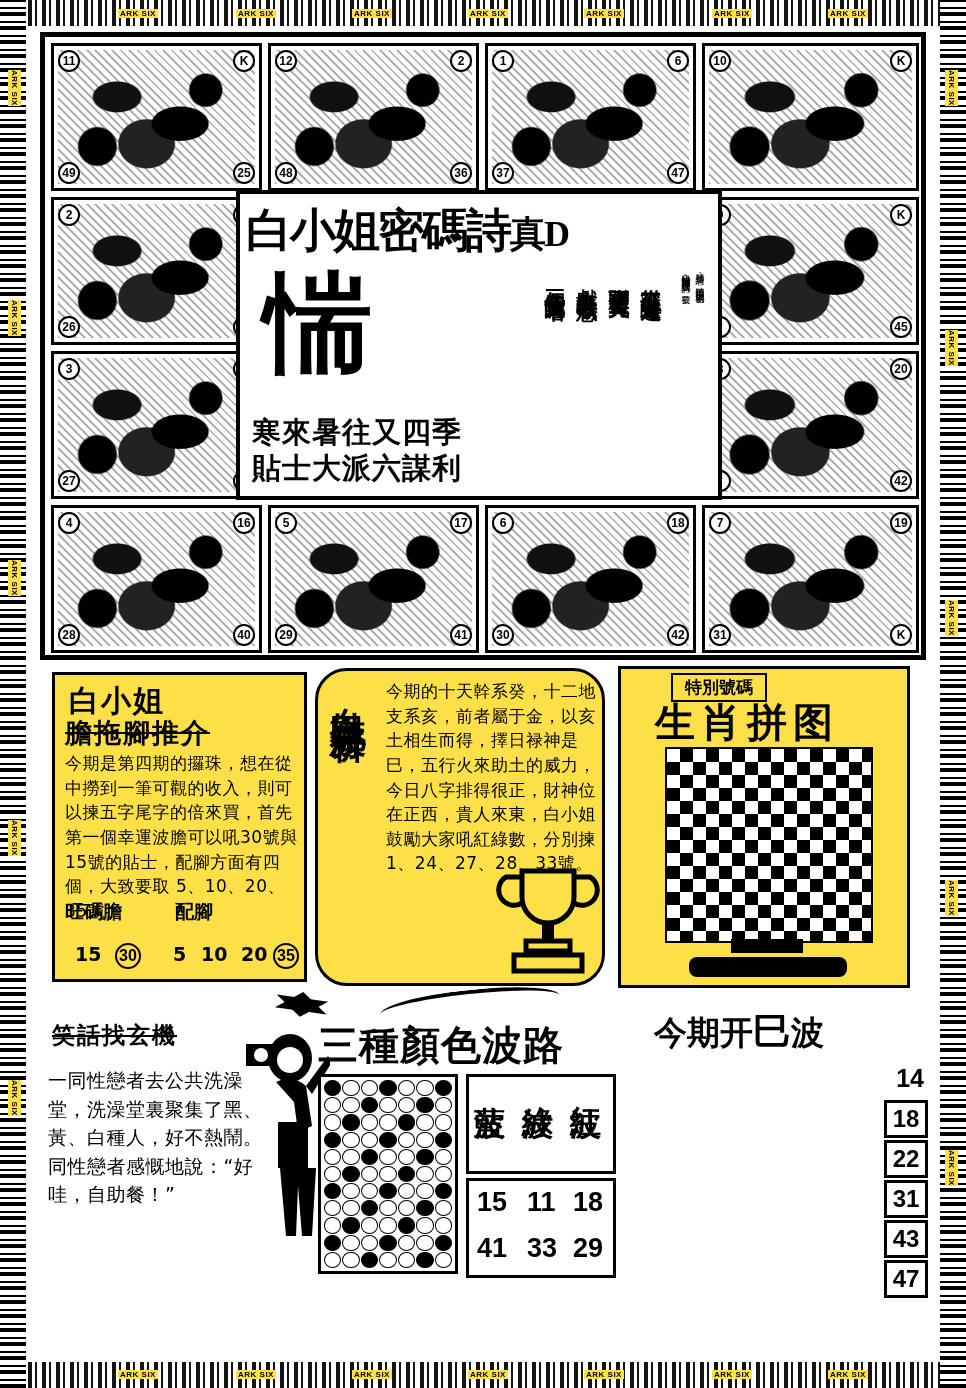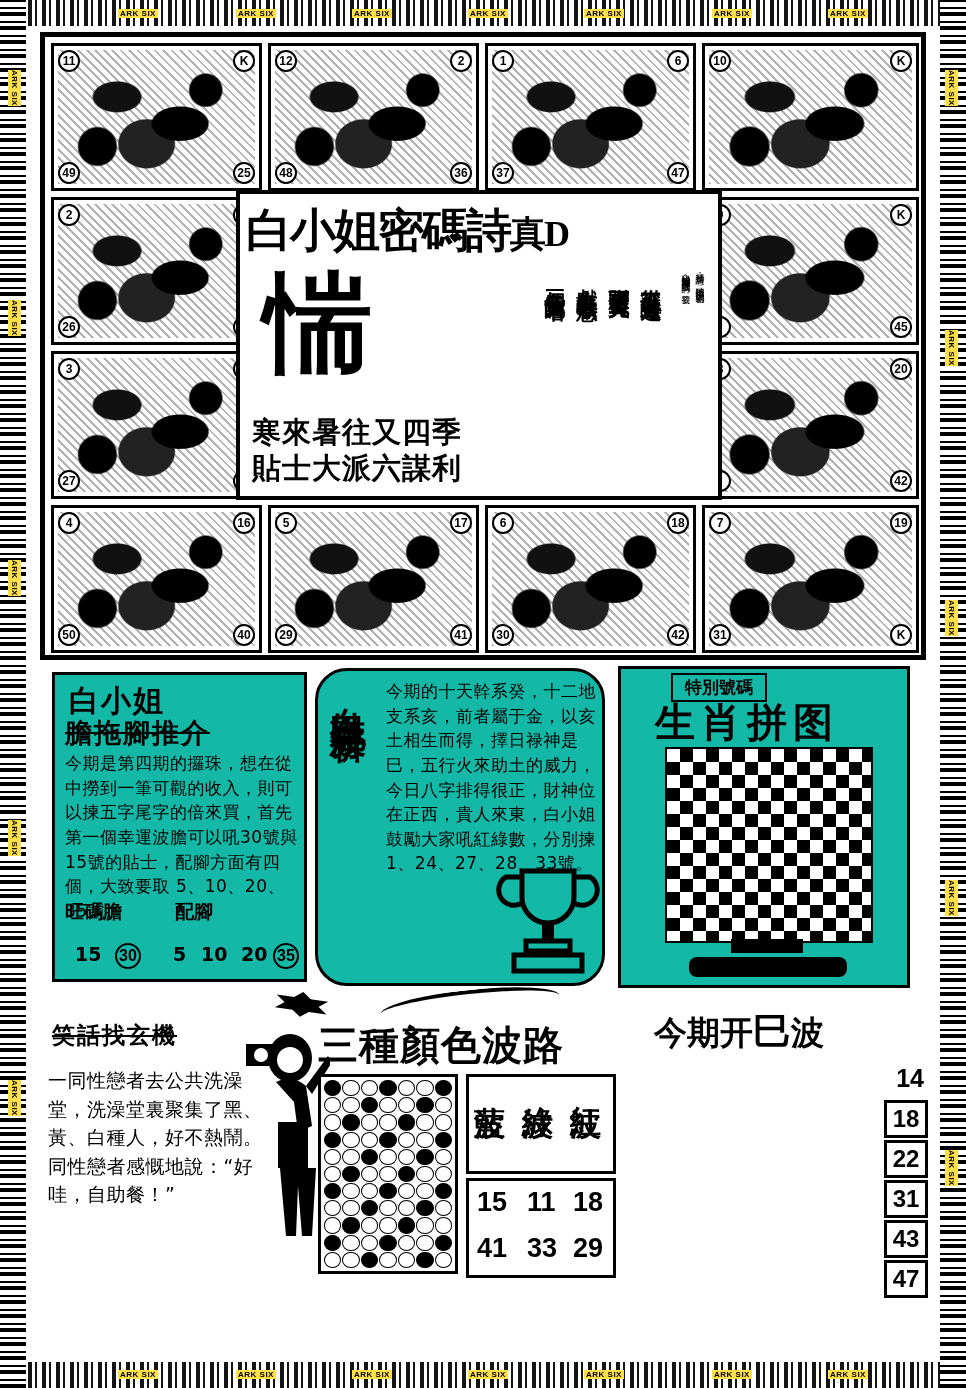--- a/index.html
+++ b/index.html
@@ -89,21 +89,21 @@
   .vcol {
     position:absolute; writing-mode:vertical-rl; font-size:21px; font-weight:bold;
     line-height:1.25; color:#000; letter-spacing:2px;
   }
   .vsmall {
     position:absolute; writing-mode:vertical-rl; font-size:9px;
     line-height:1.5; color:#000; letter-spacing:1px;
   }
 
   
-  .panel { position:absolute; background:#14b8a6; border:3px solid #000; }
+  .panel { position:absolute; background:#fde047; border:3px solid #000; }
   .panel-title-script {
     font-size:30px; font-weight:bold; color:#000;
     font-family:"DejaVu Serif", serif; letter-spacing:2px;
   }
   .body-text {
     font-size:17px; line-height:1.45; color:#000; letter-spacing:.5px;
   }
   .vtitle {
     writing-mode:vertical-rl; font-size:36px; font-weight:bold;
     font-family:"DejaVu Serif", serif; letter-spacing:4px; color:#000;
@@ -267,21 +267,21 @@
       <div class="num tl">8</div>
       <div class="num tr">20</div>
       <div class="num bl">*</div>
       <div class="num br">42</div>
     </div>
 
     <div class="cell" style="left:6px;top:468px;width:211px;height:148px;">
       <div class="art"></div>
       <div class="num tl">4</div>
       <div class="num tr">16</div>
-      <div class="num bl">50</div>
+      <div class="num bl">28</div>
       <div class="num br">40</div>
     </div>
     <div class="cell" style="left:223px;top:468px;width:211px;height:148px;">
       <div class="art"></div>
       <div class="num tl">5</div>
       <div class="num tr">17</div>
       <div class="num bl">29</div>
       <div class="num br">41</div>
     </div>
     <div class="cell" style="left:440px;top:468px;width:211px;height:148px;">

